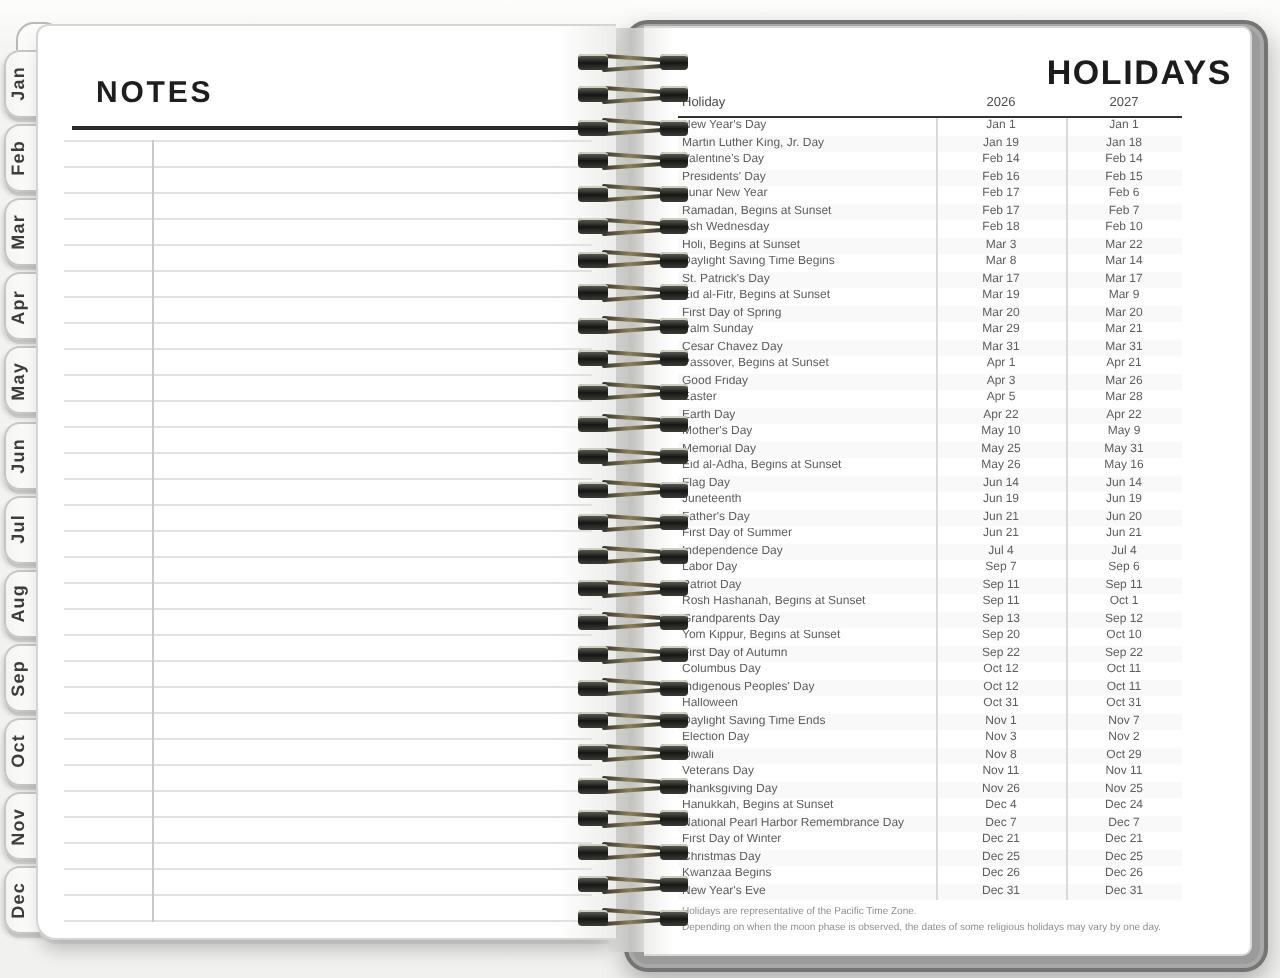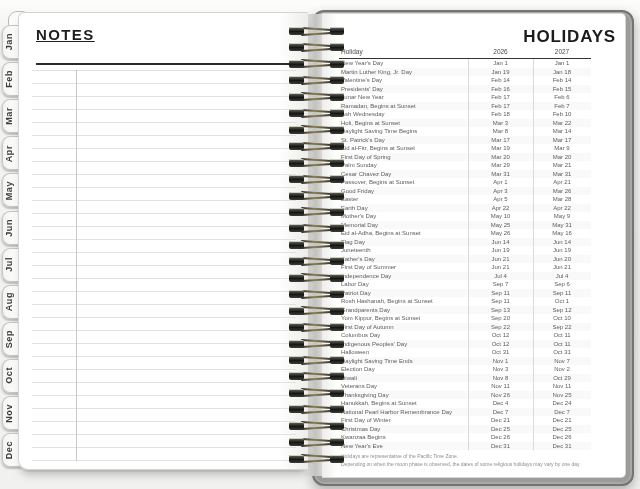--- a/index.html
+++ b/index.html
@@ -34,22 +34,22 @@
   .page{position:absolute;background:#ffffff;box-sizing:border-box;}
   .page-left{
     left:18px;top:12px;width:290px;height:458px;
     border:1px solid #d4d4d2;border-right:none;
     border-radius:6px 0 0 10px;
     background:linear-gradient(90deg,#ffffff 0%,#ffffff 90%,#ececea 100%);
     box-shadow:0 7px 10px -3px rgba(0,0,0,.25), 0 3px 0 -1px #e3e3e1;
     z-index:3;
   }
   .notes-title{
-    position:absolute;left:17px;top:13px;margin:0;
-    font-size:15px;font-weight:700;letter-spacing:1.4px;color:#1e1e1e;text-decoration:underline;
+    position:absolute;left:17px;top:13px;margin:12px;
+    font-size:15px;font-weight:700;letter-spacing:1.4px;color:#1e1e1e;
   }
   .notes-rule{position:absolute;left:17px;right:18px;top:50px;height:2px;background:#2b2b2b;}
   .ruled-line{position:absolute;left:13px;right:12px;height:1px;background:#e1e1df;}
   .notes-vline{position:absolute;left:57px;top:57px;width:1px;height:391px;background:#c9c9c7;}
 
   
   .corner-curl{
     position:absolute;left:8px;top:11px;width:21px;height:13px;
     background:#fbfbf9;border:1.5px solid #b9b9b7;border-bottom:none;
     border-radius:9px 9px 0 0;z-index:2;

